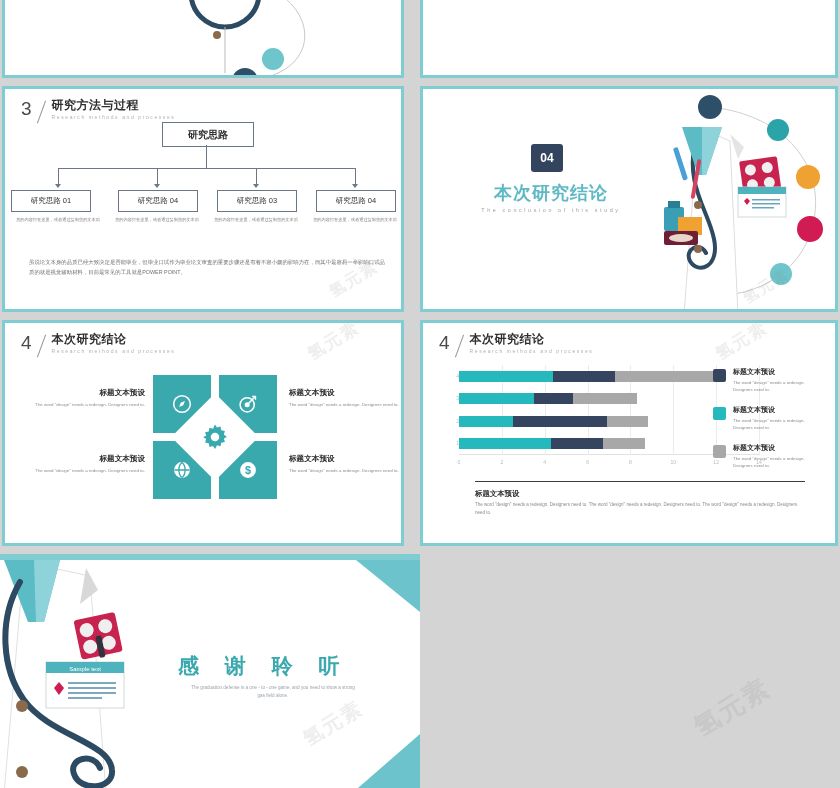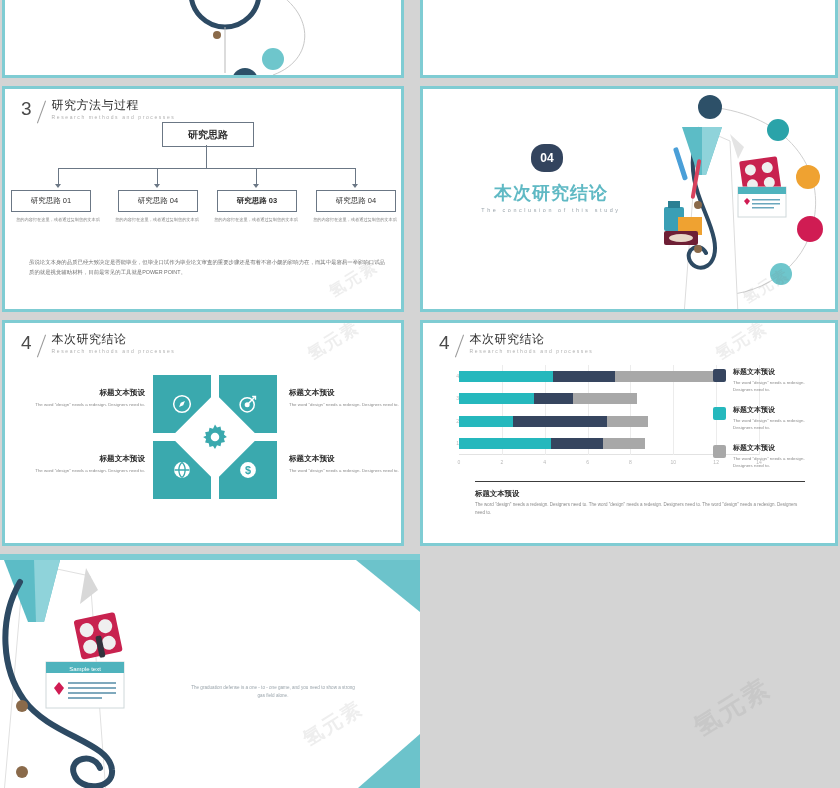--- a/index.html
+++ b/index.html
@@ -26,38 +26,38 @@
   
   .s-r4{left:0px;top:554px;width:420px;height:234px;border:none;border-top:6px solid #7fccd3;}
 
   
   .hdr{position:absolute;left:16px;top:10px;display:flex;align-items:flex-start;}
   .hdr-num{font-size:19px;color:#4a4a4a;font-weight:400;line-height:1;padding-right:2px;}
   .hdr-slash{width:16px;height:26px;position:relative;}
   .hdr-slash:after{content:"";position:absolute;left:7px;top:1px;width:1px;height:24px;
      background:#9a9a9a;transform:rotate(20deg);}
   .hdr-txts{padding-left:2px;}
-  .hdr-cn{font-size:12px;font-weight:normal;color:#2f2f2f;letter-spacing:.5px;line-height:13px;}
+  .hdr-cn{font-size:12px;font-weight:bold;color:#2f2f2f;letter-spacing:.5px;line-height:13px;}
   .hdr-en{font-size:5px;color:#b0b0b0;letter-spacing:1.6px;line-height:9px;margin-top:1px;}
 
   
   .fc-root{position:absolute;left:157px;top:33px;width:90px;height:23px;border:1px solid #6b7785;
      display:flex;align-items:center;justify-content:center;font-size:10px;font-weight:bold;color:#2f2f2f;}
   .fc-vline{position:absolute;background:#6b7785;}
   .fc-box{position:absolute;width:78px;height:20px;border:1px solid #6b7785;
      display:flex;align-items:center;justify-content:center;font-size:7.5px;color:#2f2f2f;}
   .fc-cap{position:absolute;width:86px;font-size:4.2px;color:#7a7a7a;text-align:center;line-height:7px;}
   .fc-arrow{position:absolute;width:0;height:0;border-left:3px solid transparent;
      border-right:3px solid transparent;border-top:4px solid #6b7785;}
   .fc-para{position:absolute;left:24px;top:168px;width:356px;font-size:5.4px;color:#6f6f6f;
      line-height:10px;text-align:justify;}
 
   
   .cv-badge{position:absolute;left:108px;top:55px;width:32px;height:28px;background:#33445e;
-     border-radius:13px;color:#fff;font-size:12px;font-weight:bold;display:flex;align-items:center;justify-content:center;}
+     border-radius:3px;color:#fff;font-size:12px;font-weight:bold;display:flex;align-items:center;justify-content:center;}
   .cv-cn{position:absolute;left:58px;top:92px;width:140px;text-align:center;font-size:18px;
      font-weight:bold;color:#5fb9c4;letter-spacing:1px;}
   .cv-en{position:absolute;left:38px;top:118px;width:180px;text-align:center;font-size:5.4px;
      color:#9aa4ab;letter-spacing:2.6px;}
 
   
   .dm-wrap{position:absolute;left:148px;top:52px;width:124px;height:124px;}
   .dm-q{position:absolute;width:58px;height:58px;background:#3aa9ae;}
   .dm-center{position:absolute;left:31px;top:31px;width:62px;height:62px;background:#fff;
      transform:rotate(45deg);}
@@ -145,21 +145,21 @@
       <div class="fc-vline" style="left:152px;top:79px;width:1px;height:16px;"></div>
       <div class="fc-vline" style="left:251px;top:79px;width:1px;height:16px;"></div>
       <div class="fc-vline" style="left:350px;top:79px;width:1px;height:16px;"></div>
       <div class="fc-arrow" style="left:50px;top:95px;"></div>
       <div class="fc-arrow" style="left:149px;top:95px;"></div>
       <div class="fc-arrow" style="left:248px;top:95px;"></div>
       <div class="fc-arrow" style="left:347px;top:95px;"></div>
 
       <div class="fc-box" style="left:6px;top:101px;">研究思路 01</div>
       <div class="fc-box" style="left:113px;top:101px;">研究思路 04</div>
-      <div class="fc-box" style="left:212px;top:101px;font-weight:bold;">研究思路 03</div>
+      <div class="fc-box" style="left:212px;top:101px;">研究思路 03</div>
       <div class="fc-box" style="left:311px;top:101px;">研究思路 04</div>
 
       <div class="fc-cap" style="left:10px;top:127px;">您的内容打在这里，或者通过复制您的文本后</div>
       <div class="fc-cap" style="left:109px;top:127px;">您的内容打在这里，或者通过复制您的文本后</div>
       <div class="fc-cap" style="left:208px;top:127px;">您的内容打在这里，或者通过复制您的文本后</div>
       <div class="fc-cap" style="left:307px;top:127px;">您的内容打在这里，或者通过复制您的文本后</div>
 
       <div class="fc-para">虽说论文本身的品质已经大致决定是否能毕业，但毕业口试作为毕业论文审查的重要步骤还是有着不容小觑的影响力在，而其中最容易一举影响口试品质的就是视觉辅助材料，目前最常见的工具就是POWER POINT。</div>
       <div class="wm" style="left:322px;top:180px;font-size:16px;">氢元素</div>
     </div>
@@ -405,20 +405,21 @@
         <rect x="52" y="102" width="78" height="46" fill="#ffffff" stroke="#cfd8da"></rect>
         <rect x="52" y="102" width="78" height="11" fill="#4fb3bd"></rect>
         <text x="91" y="111" text-anchor="middle" font-size="6" fill="#ffffff" font-family="Liberation Sans, sans-serif">Sample text</text>
         <path d="M60 128 l5 -6 l5 6 l-5 7 z" fill="#d01c53"></path>
         <rect x="74" y="122" width="48" height="2" fill="#7fa9bd"></rect>
         <rect x="74" y="127" width="48" height="2" fill="#7fa9bd"></rect>
         <rect x="74" y="132" width="48" height="2" fill="#7fa9bd"></rect>
         <rect x="74" y="137" width="34" height="2" fill="#7fa9bd"></rect>
       </svg>
 
+      <div class="tk-cn">感 谢 聆 听</div>
       <div class="tk-en">The graduation defense is a one - to - one game, and you need to show a strong gas field alone.</div>
 
       <div class="wm" style="left:300px;top:150px;font-size:20px;">氢元素</div>
     </div>
   </div>
 
   <div class="wm" style="left:690px;top:690px;font-size:26px;">氢元素</div>
 
 </div>
 

